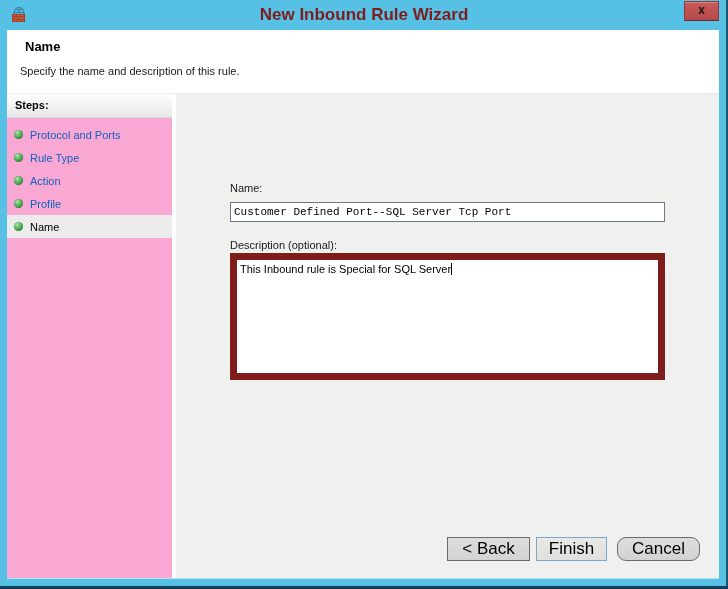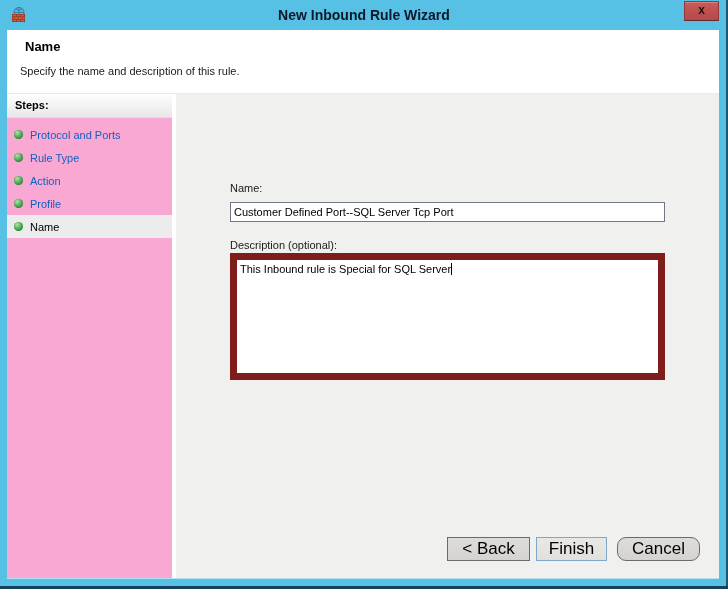--- a/index.html
+++ b/index.html
@@ -10,21 +10,21 @@
     position:relative; width:728px; height:589px;
     background:#57c0e5;
   }
 
   
   .titlebar { position:absolute; top:0; left:0; right:0; height:30px; }
   .app-icon { position:absolute; left:10px; top:6px; width:17px; height:17px; }
   .title {
     position:absolute; left:0; right:0; top:0; height:30px;
     text-align:center; line-height:30px;
-    font-size:14px; font-weight:600; color:#0f172a;
+    font-size:17px; font-weight:600; color:#7f1d1d;
   }
   .close-btn {
     position:absolute; right:9px; top:1px; width:35px; height:20px;
     background:linear-gradient(#c95b57,#b4494c);
     border:1px solid #8e3a3c; border-bottom-color:#662a2c;
     color:#1d1212; font-weight:bold; font-size:12px;
     text-align:center; line-height:17px; cursor:default;
     box-shadow:inset 0 1px 0 rgba(255,255,255,0.25);
   }
 
@@ -60,21 +60,21 @@
   .step-row.current .step-label { color:#000; }
 
   
   .main { position:absolute; left:169px; top:0; right:0; bottom:0; background:#f0f0ee; }
   .fld-label { position:absolute; font-size:11px; color:#1a1a1a; }
   .lbl-name { left:54px; top:88px; }
   .lbl-desc { left:54px; top:145px; }
   .name-input {
     position:absolute; left:54px; top:108px; width:435px; height:20px;
     border:1px solid #707a82; background:#fff;
-    font-family:Liberation Sans, sans-serif; font-size:11px; color:#000;
+    font-family:Liberation Mono, monospace; font-size:11px; color:#000;
     padding:4px 3px; outline:none;
   }
   .desc-box {
     position:absolute; left:54px; top:159px; width:435px; height:127px;
     border:7px solid #7f1d1d; background:#fff;
     font-size:11px; color:#000; padding:2px 3px; cursor:text;
     line-height:14px;
   }
   .caret { display:inline-block; width:1px; height:12px; background:#000; vertical-align:-2px; }
 

